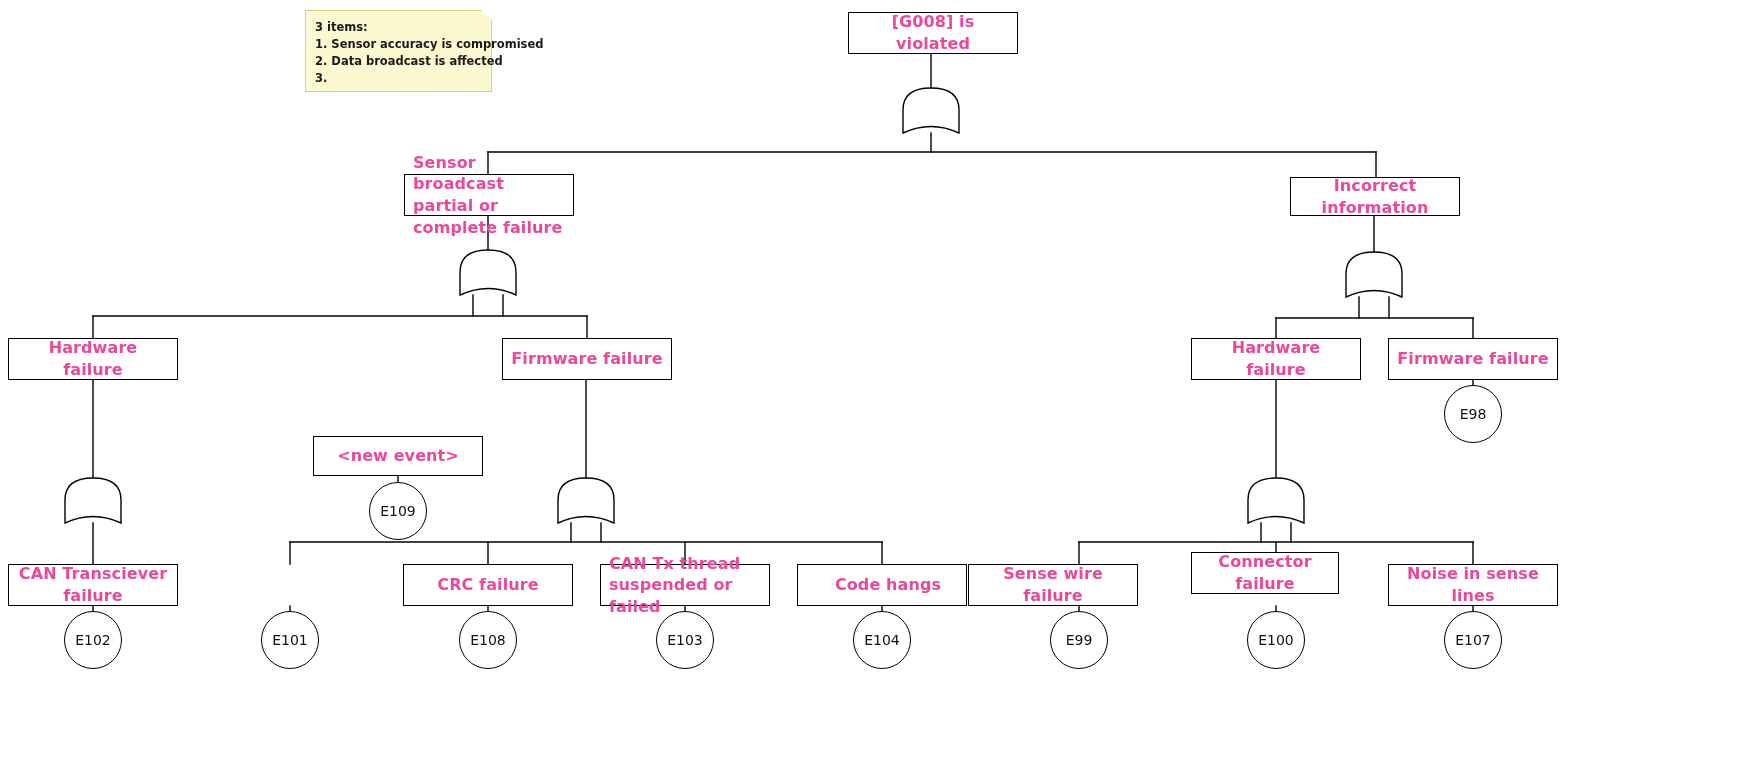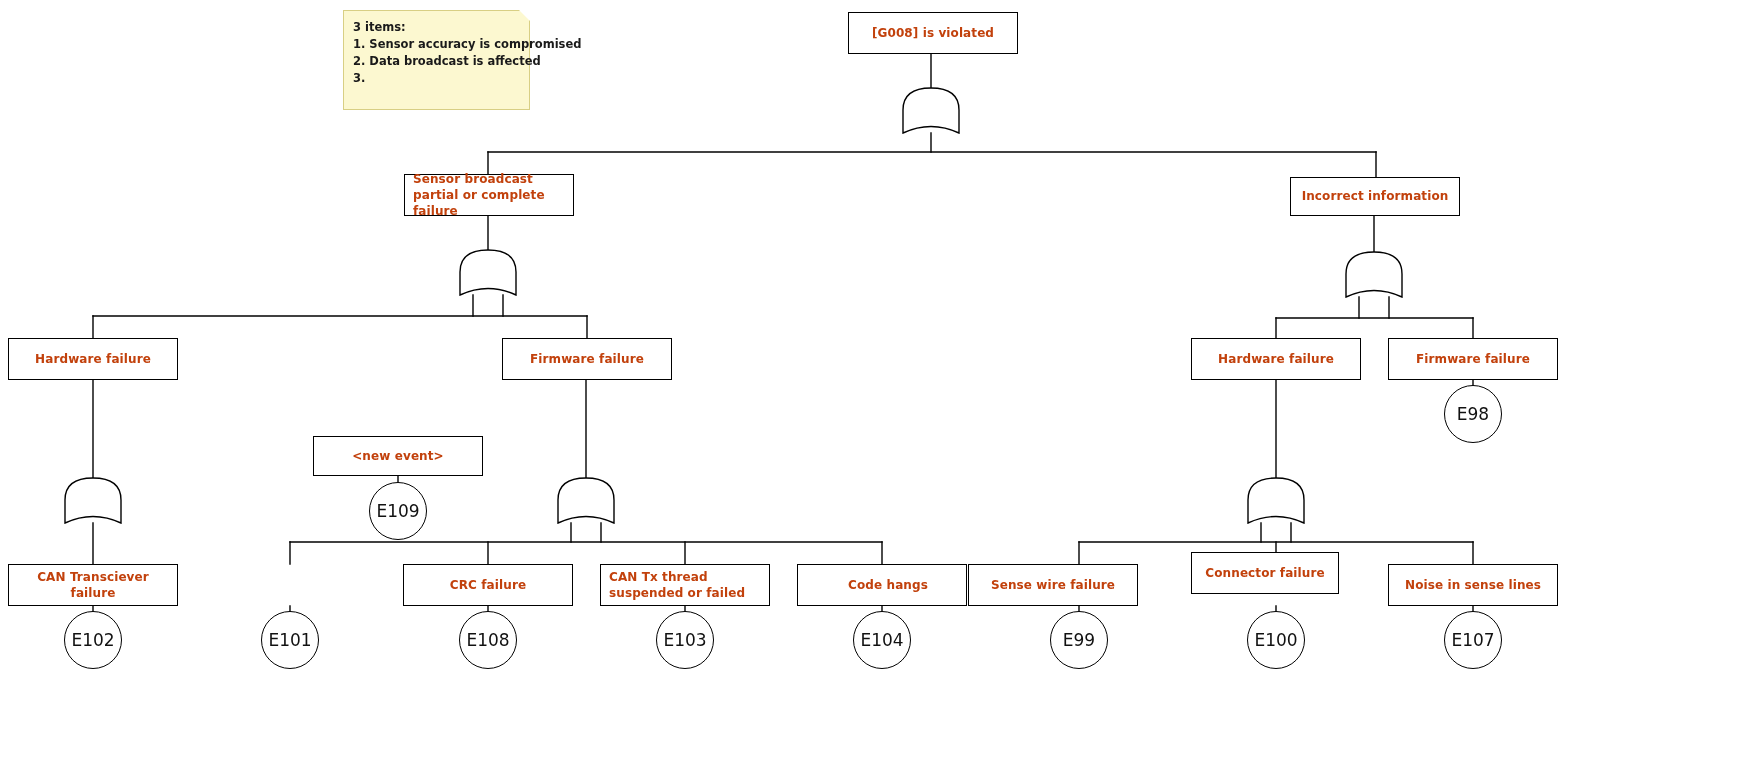--- a/index.html
+++ b/index.html
@@ -30,41 +30,41 @@
   }
   .node-box {
     position: absolute;
     box-sizing: border-box;
     border: 1.4px solid #000000;
     background: #ffffff;
     display: flex;
     align-items: center;
     justify-content: center;
     text-align: center;
-    font-size: 12px;
+    font-size: 16px;
     font-weight: 600;
-    color: #c2410c;
+    color: #ec4899;
     line-height: 1.35;
     padding: 3px 8px;
     letter-spacing: 0.1px;
   }
   .node-box.left-align {
     justify-content: flex-start;
     text-align: left;
   }
   .event-circle {
     position: absolute;
     box-sizing: border-box;
     border: 1.4px solid #000000;
     border-radius: 50%;
     background: #ffffff;
     display: flex;
     align-items: center;
     justify-content: center;
-    font-size: 17px;
+    font-size: 14px;
     font-weight: 500;
     color: #111111;
   }
   .note {
     position: absolute;
     box-sizing: border-box;
     background: #fcf8d0;
     border: 1px solid #d8cf84;
     font-size: 11.5px;
     font-weight: 600;
@@ -155,21 +155,21 @@
     <g stroke="#000000" stroke-width="1.4" fill="#ffffff">
       <path d="M903 133 L903 110 Q903 88 931 88 Q959 88 959 110 L959 133 Q931 120 903 133 Z"></path>
       <path d="M460 295 L460 272 Q460 250 488 250 Q516 250 516 272 L516 295 Q488 282 460 295 Z"></path>
       <path d="M1346 297 L1346 274 Q1346 252 1374 252 Q1402 252 1402 274 L1402 297 Q1374 284 1346 297 Z"></path>
       <path d="M65 523 L65 500 Q65 478 93 478 Q121 478 121 500 L121 523 Q93 510 65 523 Z"></path>
       <path d="M558 523 L558 500 Q558 478 586 478 Q614 478 614 500 L614 523 Q586 510 558 523 Z"></path>
       <path d="M1248 523 L1248 500 Q1248 478 1276 478 Q1304 478 1304 500 L1304 523 Q1276 510 1248 523 Z"></path>
     </g>
   </svg>
 
-  <div class="note" style="left:305px; top:10px; width:187px; height:100px;margin-left:38px;">
+  <div class="note" style="left:305px; top:10px; width:187px; height:82px;">
     <span class="note-fold"></span>
     <span class="note-line">3 items:</span>
     <span class="note-line">1. Sensor accuracy is compromised</span>
     <span class="note-line">2. Data broadcast is affected</span>
     <span class="note-line">3.</span>
   </div>
 
   <div class="node-box" style="left:848px; top:12px; width:170px; height:42px;">[G008] is violated</div>
 
   <div class="node-box" style="left:1290px; top:177px; width:170px; height:39px;">Incorrect information</div>

